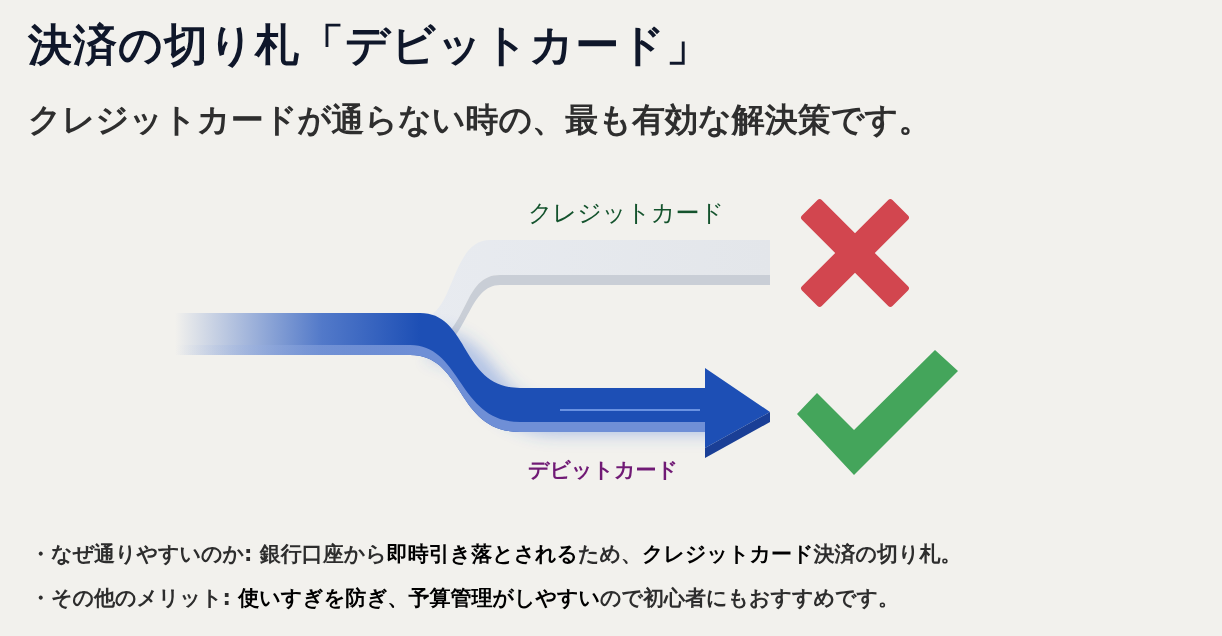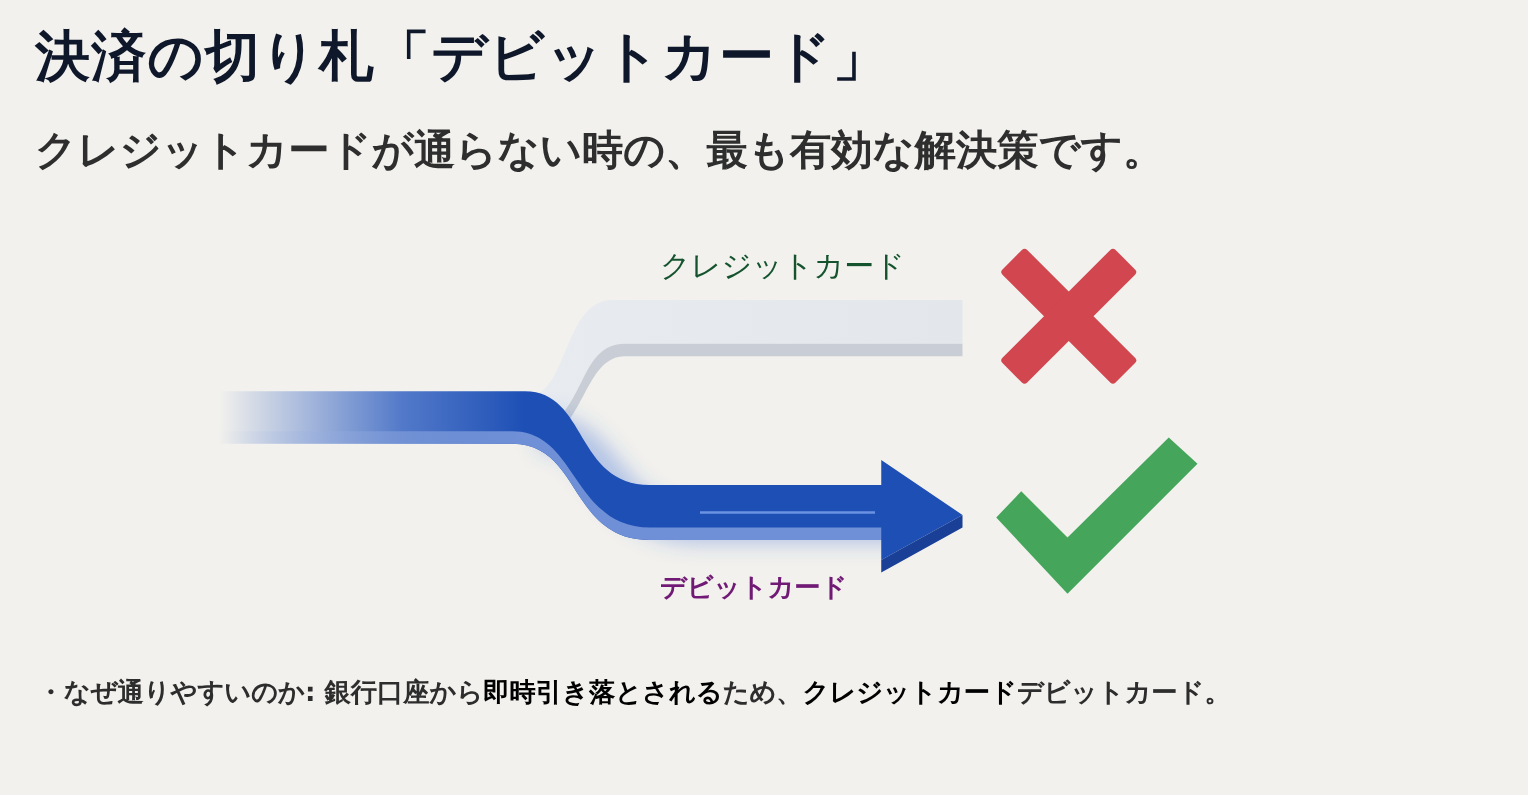--- a/index.html
+++ b/index.html
@@ -84,15 +84,18 @@
   <g>
     <path d="M797,414 L817,393 L854,430 L935,350 L958,371 L854,475 Z" fill="#44a55b"></path>
   </g>
 </svg>
 
 <div class="label-credit">クレジットカード</div>
 <div class="label-debit">デビットカード</div>
 
 <div class="bullets">
   <div class="bullet">
-    <span>・なぜ通りやすいのか: 銀行口座から</span><span class="hl">即時引き落とされる</span><span>ため、</span><span class="hl">クレジットカード</span><span>デビットカード。</span>
+    <span>・なぜ通りやすいのか: 銀行口座から</span><span class="hl">即時引き落とされる</span><span>ため、</span><span class="hl">クレジットカード</span><span>決済の切り札。</span>
+  </div>
+  <div class="bullet">
+    <span>・その他のメリット: </span><span class="hl">使いすぎを防ぎ、予算管理がしやすい</span><span>ので初心者にもおすすめです。</span>
   </div>
 </div>
 
 </body></html>

